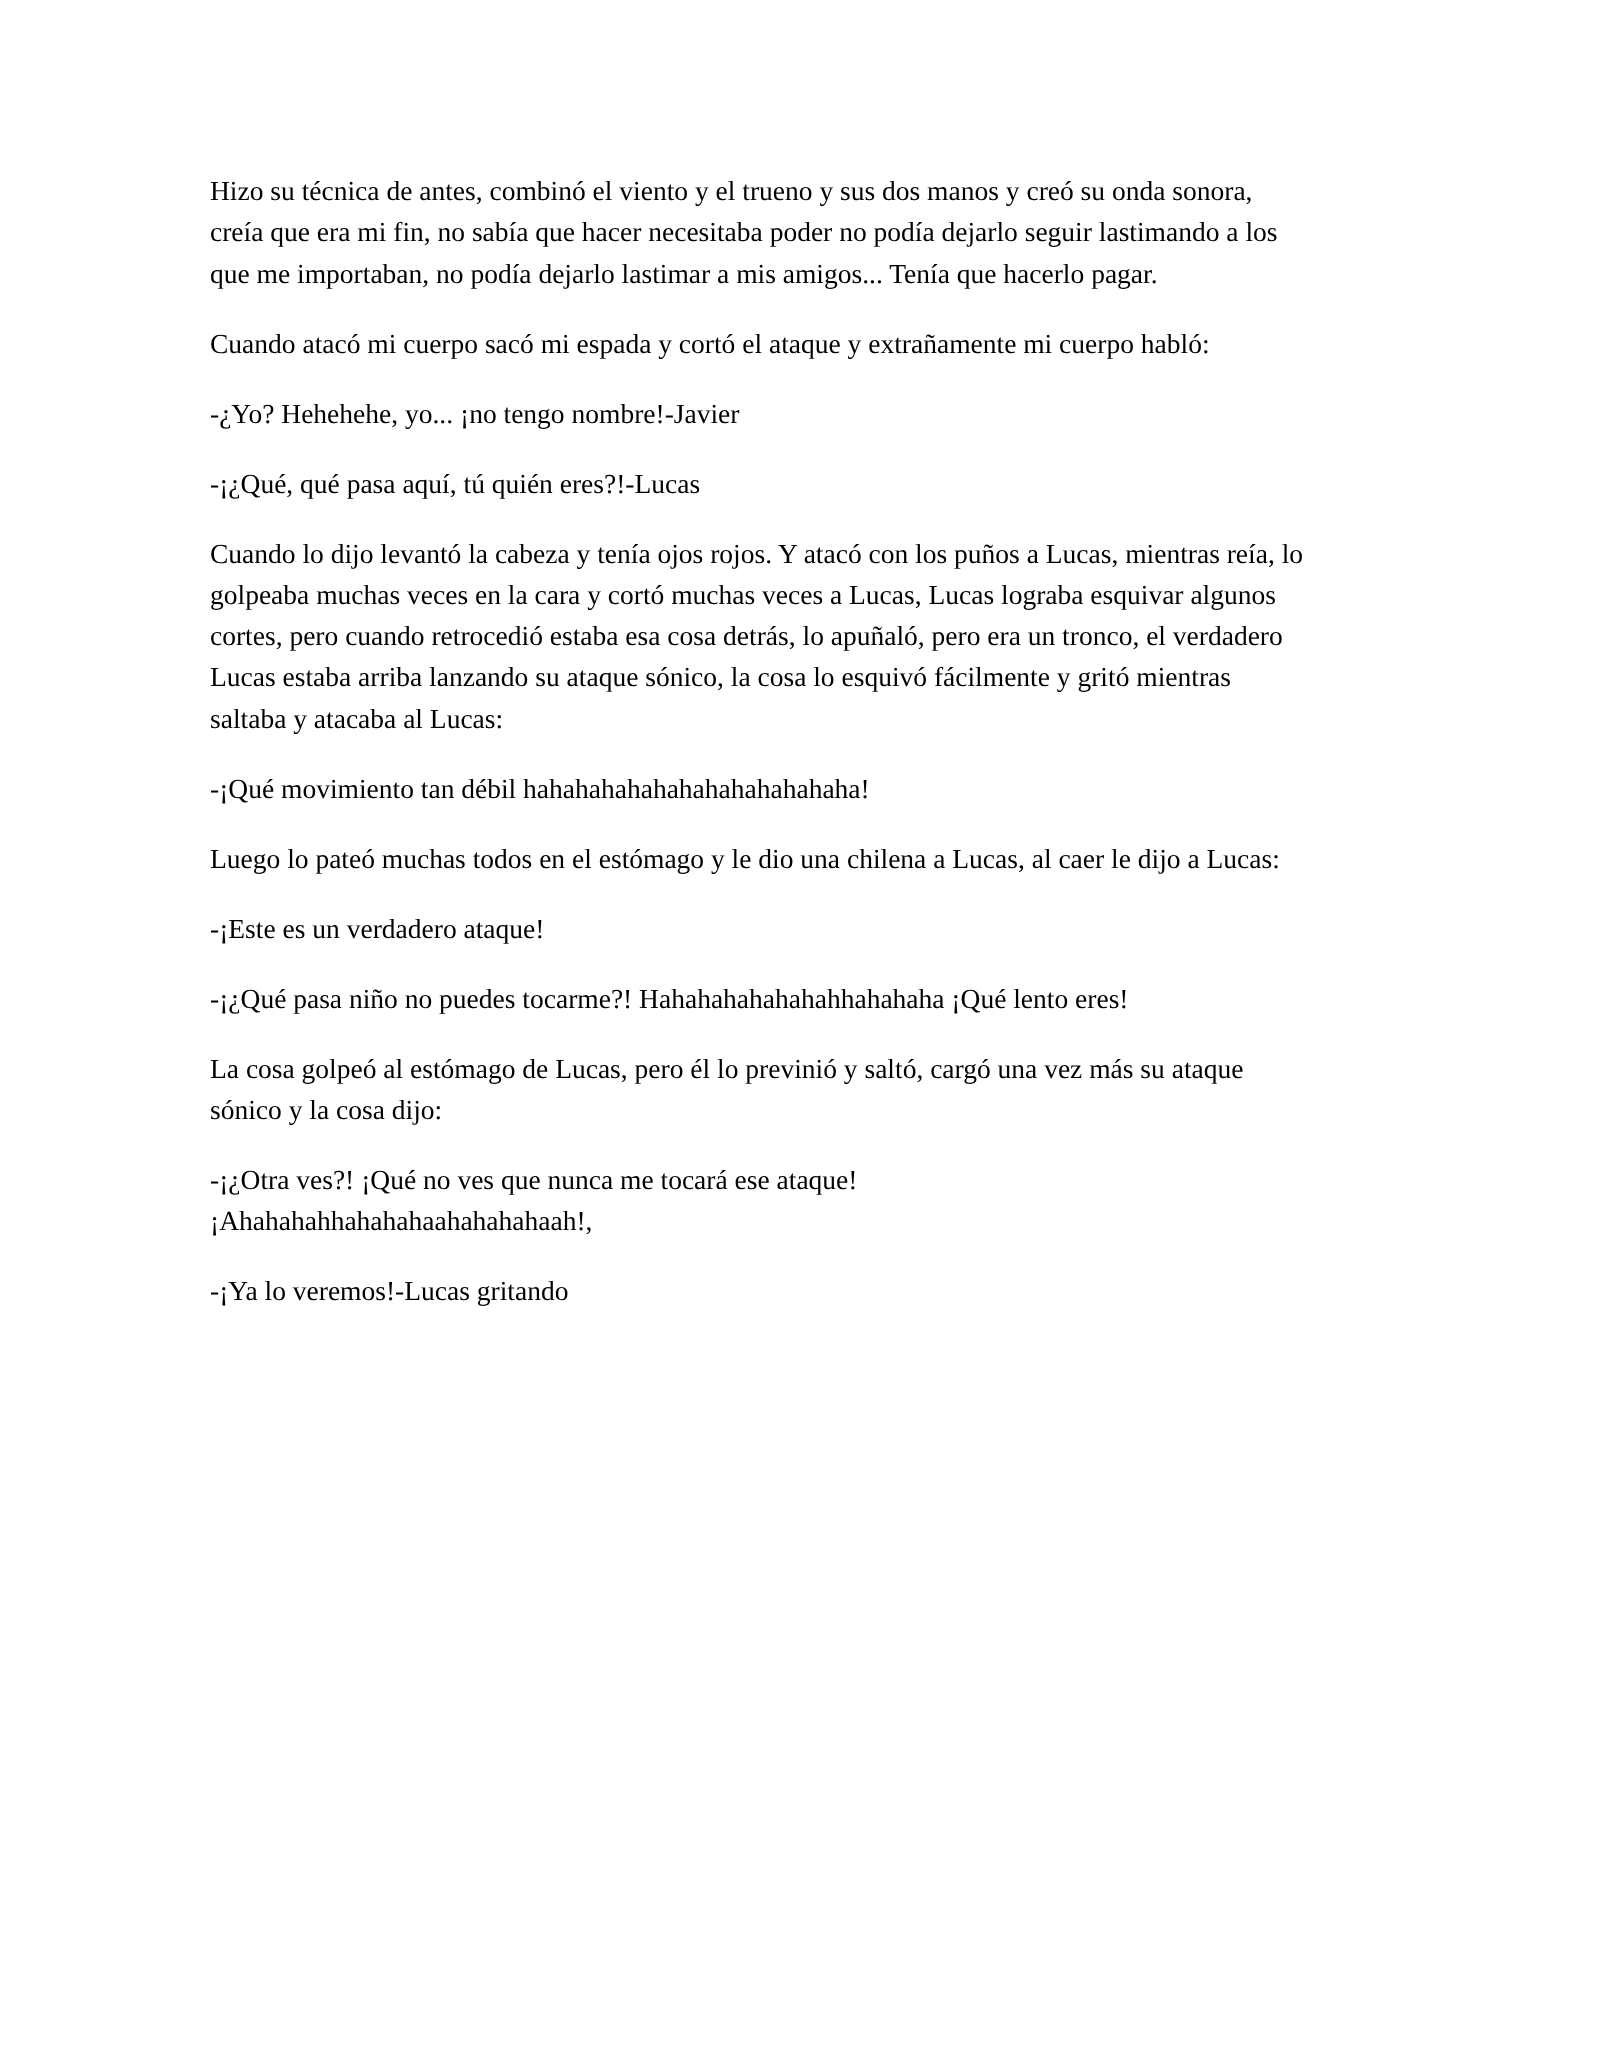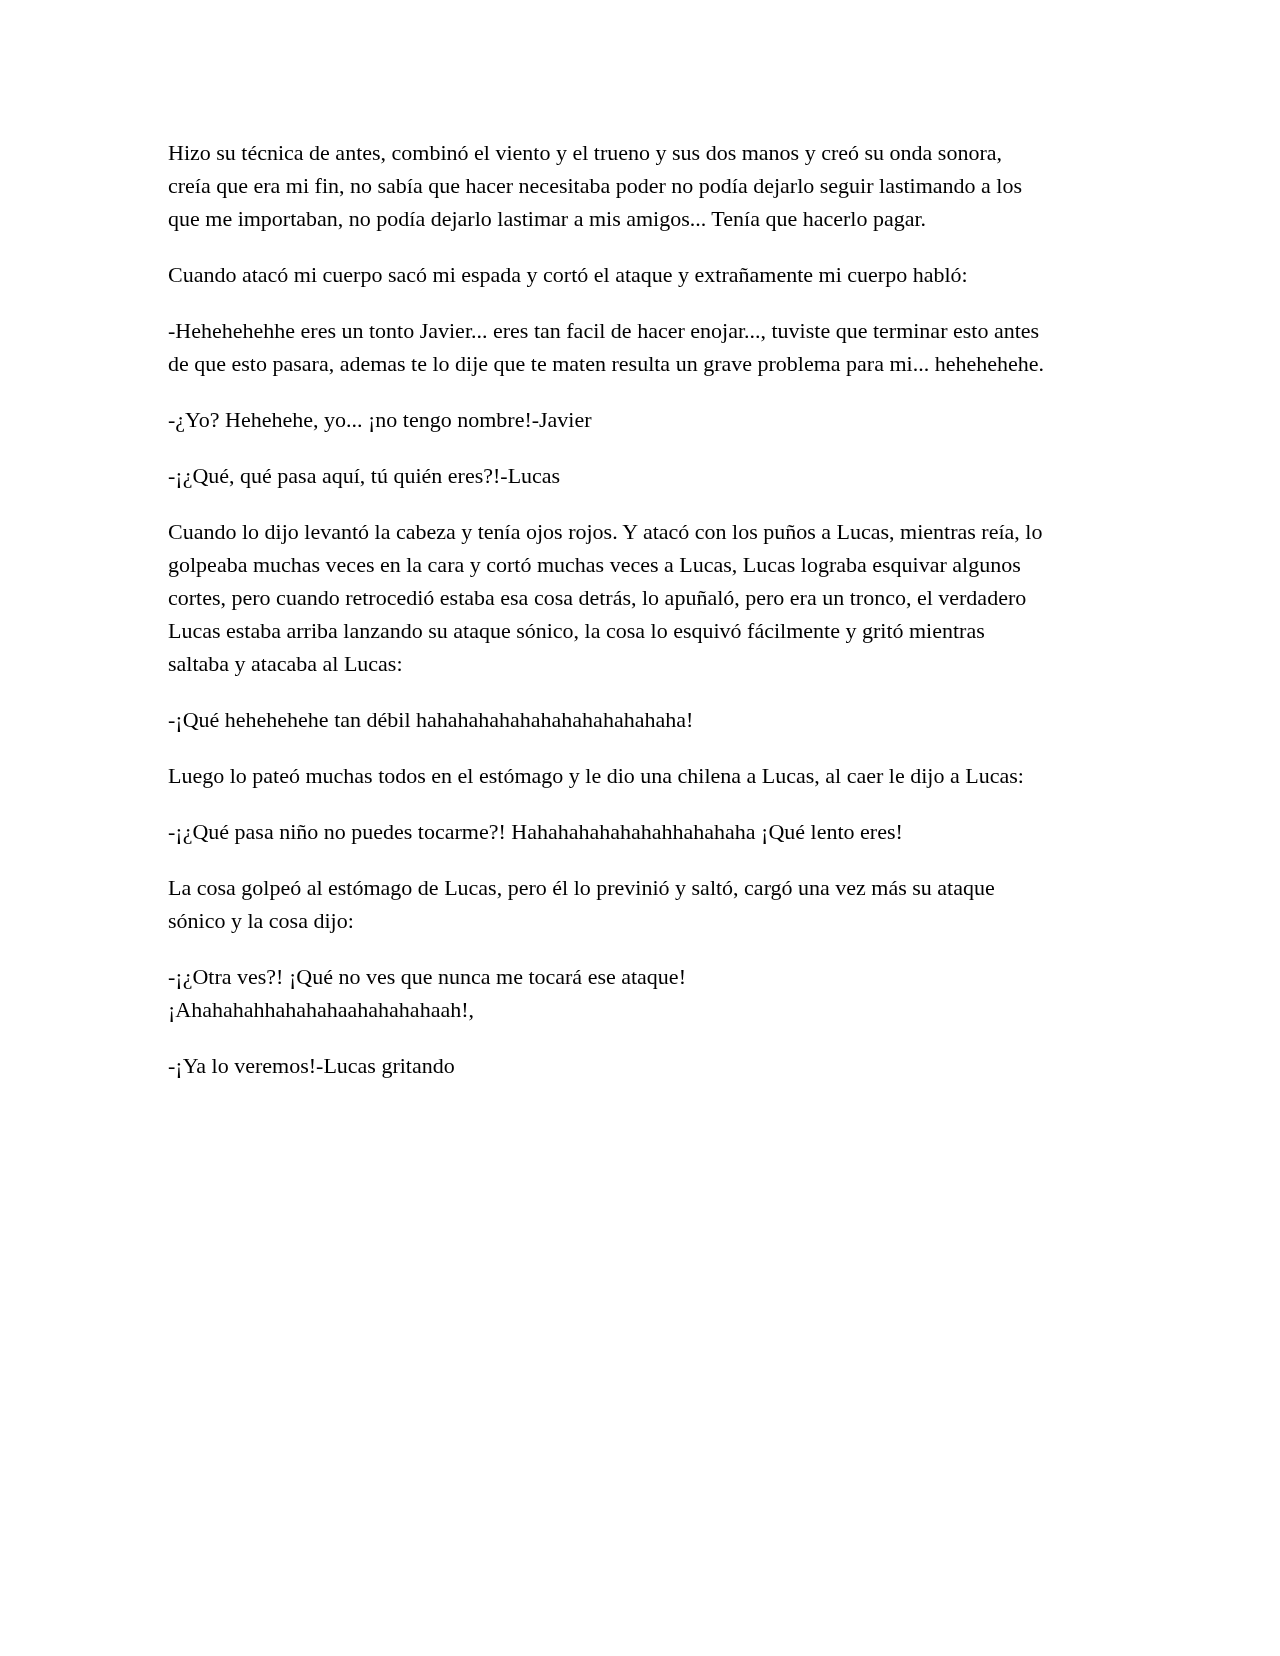--- a/index.html
+++ b/index.html
@@ -33,25 +33,25 @@
     word-wrap: break-word;
   }
 </style>
 </head>
 <body>
 
 <div class="page">
   <div class="doc-body" id="doc-body">
       <p>Hizo su técnica de antes, combinó el viento y el trueno y sus dos manos y creó su onda sonora, creía que era mi fin, no sabía que hacer necesitaba poder no podía dejarlo seguir lastimando a los que me importaban, no podía dejarlo lastimar a mis amigos... Tenía que hacerlo pagar.</p>
       <p>Cuando atacó mi cuerpo sacó mi espada y cortó el ataque y extrañamente mi cuerpo habló:</p>
-      <p>-Hehehehehhe eres un tonto Javier... eres tan facil de hacer enojar..., tuviste que terminar esto antes de que esto pasara, ademas te lo dije que te maten resulta un grave problema para mi... hehehehehe.</p>
       <p>-¿Yo? Hehehehe, yo... ¡no tengo nombre!-Javier</p>
       <p>-¡¿Qué, qué pasa aquí, tú quién eres?!-Lucas</p>
       <p>Cuando lo dijo levantó la cabeza y tenía ojos rojos. Y atacó con los puños a Lucas, mientras reía, lo golpeaba muchas veces en la cara y cortó muchas veces a Lucas, Lucas lograba esquivar algunos cortes, pero cuando retrocedió estaba esa cosa detrás, lo apuñaló, pero era un tronco, el verdadero Lucas estaba arriba lanzando su ataque sónico, la cosa lo esquivó fácilmente y gritó mientras saltaba y atacaba al Lucas:</p>
-      <p>-¡Qué hehehehehe tan débil hahahahahahahahahahahahaha!</p>
+      <p>-¡Qué movimiento tan débil hahahahahahahahahahahahaha!</p>
       <p>Luego lo pateó muchas todos en el estómago y le dio una chilena a Lucas, al caer le dijo a Lucas:</p>
+      <p>-¡Este es un verdadero ataque!</p>
       <p>-¡¿Qué pasa niño no puedes tocarme?! Hahahahahahahahhahahaha ¡Qué lento eres!</p>
       <p>La cosa golpeó al estómago de Lucas, pero él lo previnió y saltó, cargó una vez más su ataque sónico y la cosa dijo:</p>
       <p>-¡¿Otra ves?! ¡Qué no ves que nunca me tocará ese ataque!
 ¡Ahahahahhahahahaahahahahaah!,</p>
       <p>-¡Ya lo veremos!-Lucas gritando</p>
     </div>
 </div>
 
 </body></html>

